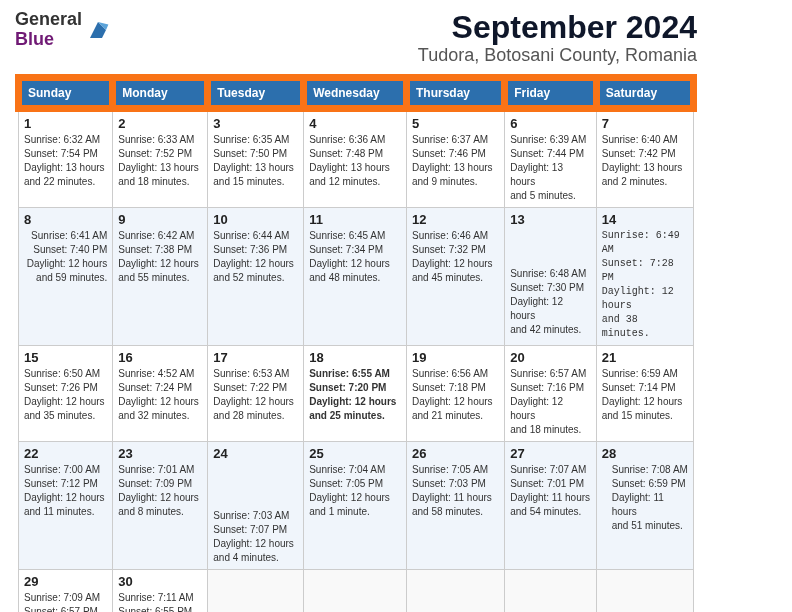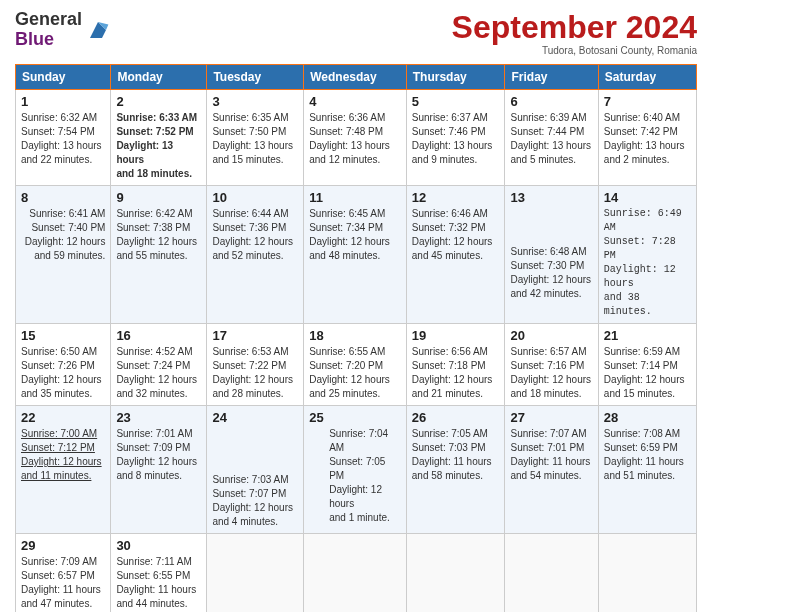--- a/index.html
+++ b/index.html
@@ -35,40 +35,40 @@
     .logo-icon {
       width: 24px;
       height: 24px;
     }
     .title-section {
       text-align: right;
     }
     .month-title {
       font-size: 32px;
       font-weight: bold;
-      color: #b91c1c;
+      color: #0f172a;
       line-height: 1.1;
     }
     .location {
-      font-size: 10px;
+      font-size: 18px;
       color: #555;
     }
     .calendar {
       width: 100%;
       border-collapse: collapse;
       font-size: 10px;
     }
     .calendar th {
       background-color: #2c6fad;
       color: white;
       text-align: left;
       padding: 5px 6px;
       font-size: 12px;
       font-weight: bold;
-      border: 1px solid #f97316;
+      border: 7px solid #f97316;
     }
     .calendar td {
       border: 1px solid #ccc;
       vertical-align: top;
       padding: 4px 5px;
       width: 113px;
       background: #fff;
     }
     .calendar tr:nth-child(even) td {
       background-color: #f0f5fb;
@@ -129,21 +129,21 @@
     <tr>
           <td>
             <span class="day-number">1</span>
             <div class="day-info" style="white-space: pre-line;">Sunrise: 6:32 AM
 Sunset: 7:54 PM
 Daylight: 13 hours
 and 22 minutes.</div>
           </td>
           <td>
             <span class="day-number">2</span>
-            <div class="day-info" style="white-space: pre-line; font-weight: bold;">Sunrise: 6:33 AM
+            <div class="day-info" style="white-space: pre-line;">Sunrise: 6:33 AM
 Sunset: 7:52 PM
 Daylight: 13 hours
 and 18 minutes.</div>
           </td>
           <td>
             <span class="day-number">3</span>
             <div class="day-info" style="white-space: pre-line;">Sunrise: 6:35 AM
 Sunset: 7:50 PM
 Daylight: 13 hours
 and 15 minutes.</div>
@@ -245,21 +245,21 @@
           </td>
           <td>
             <span class="day-number">17</span>
             <div class="day-info" style="white-space: pre-line;">Sunrise: 6:53 AM
 Sunset: 7:22 PM
 Daylight: 12 hours
 and 28 minutes.</div>
           </td>
           <td>
             <span class="day-number">18</span>
-            <div class="day-info" style="white-space: pre-line;">Sunrise: 6:55 AM
+            <div class="day-info" style="white-space: pre-line; font-weight: bold;">Sunrise: 6:55 AM
 Sunset: 7:20 PM
 Daylight: 12 hours
 and 25 minutes.</div>
           </td>
           <td>
             <span class="day-number">19</span>
             <div class="day-info" style="white-space: pre-line;">Sunrise: 6:56 AM
 Sunset: 7:18 PM
 Daylight: 12 hours
 and 21 minutes.</div>
@@ -275,63 +275,63 @@
             <span class="day-number">21</span>
             <div class="day-info" style="white-space: pre-line;">Sunrise: 6:59 AM
 Sunset: 7:14 PM
 Daylight: 12 hours
 and 15 minutes.</div>
           </td>
         </tr>
         <tr>
           <td>
             <span class="day-number">22</span>
-            <div class="day-info" style="white-space: pre-line; text-decoration: underline;">Sunrise: 7:00 AM
+            <div class="day-info" style="white-space: pre-line;">Sunrise: 7:00 AM
 Sunset: 7:12 PM
 Daylight: 12 hours
 and 11 minutes.</div>
           </td>
           <td>
             <span class="day-number">23</span>
             <div class="day-info" style="white-space: pre-line;">Sunrise: 7:01 AM
 Sunset: 7:09 PM
 Daylight: 12 hours
 and 8 minutes.</div>
           </td>
           <td>
             <span class="day-number">24</span>
             <div class="day-info" style="white-space: pre-line; margin-top: 48px;">Sunrise: 7:03 AM
 Sunset: 7:07 PM
 Daylight: 12 hours
 and 4 minutes.</div>
           </td>
           <td>
             <span class="day-number">25</span>
-            <div class="day-info" style="white-space: pre-line; margin-left: 20px;">Sunrise: 7:04 AM
+            <div class="day-info" style="white-space: pre-line;">Sunrise: 7:04 AM
 Sunset: 7:05 PM
 Daylight: 12 hours
 and 1 minute.</div>
           </td>
           <td>
             <span class="day-number">26</span>
             <div class="day-info" style="white-space: pre-line;">Sunrise: 7:05 AM
 Sunset: 7:03 PM
 Daylight: 11 hours
 and 58 minutes.</div>
           </td>
           <td>
             <span class="day-number">27</span>
             <div class="day-info" style="white-space: pre-line;">Sunrise: 7:07 AM
 Sunset: 7:01 PM
 Daylight: 11 hours
 and 54 minutes.</div>
           </td>
           <td>
             <span class="day-number">28</span>
-            <div class="day-info" style="white-space: pre-line;">Sunrise: 7:08 AM
+            <div class="day-info" style="white-space: pre-line; margin-left: 10px;">Sunrise: 7:08 AM
 Sunset: 6:59 PM
 Daylight: 11 hours
 and 51 minutes.</div>
           </td>
         </tr>
         <tr>
           <td>
             <span class="day-number">29</span>
             <div class="day-info" style="white-space: pre-line;">Sunrise: 7:09 AM
 Sunset: 6:57 PM

